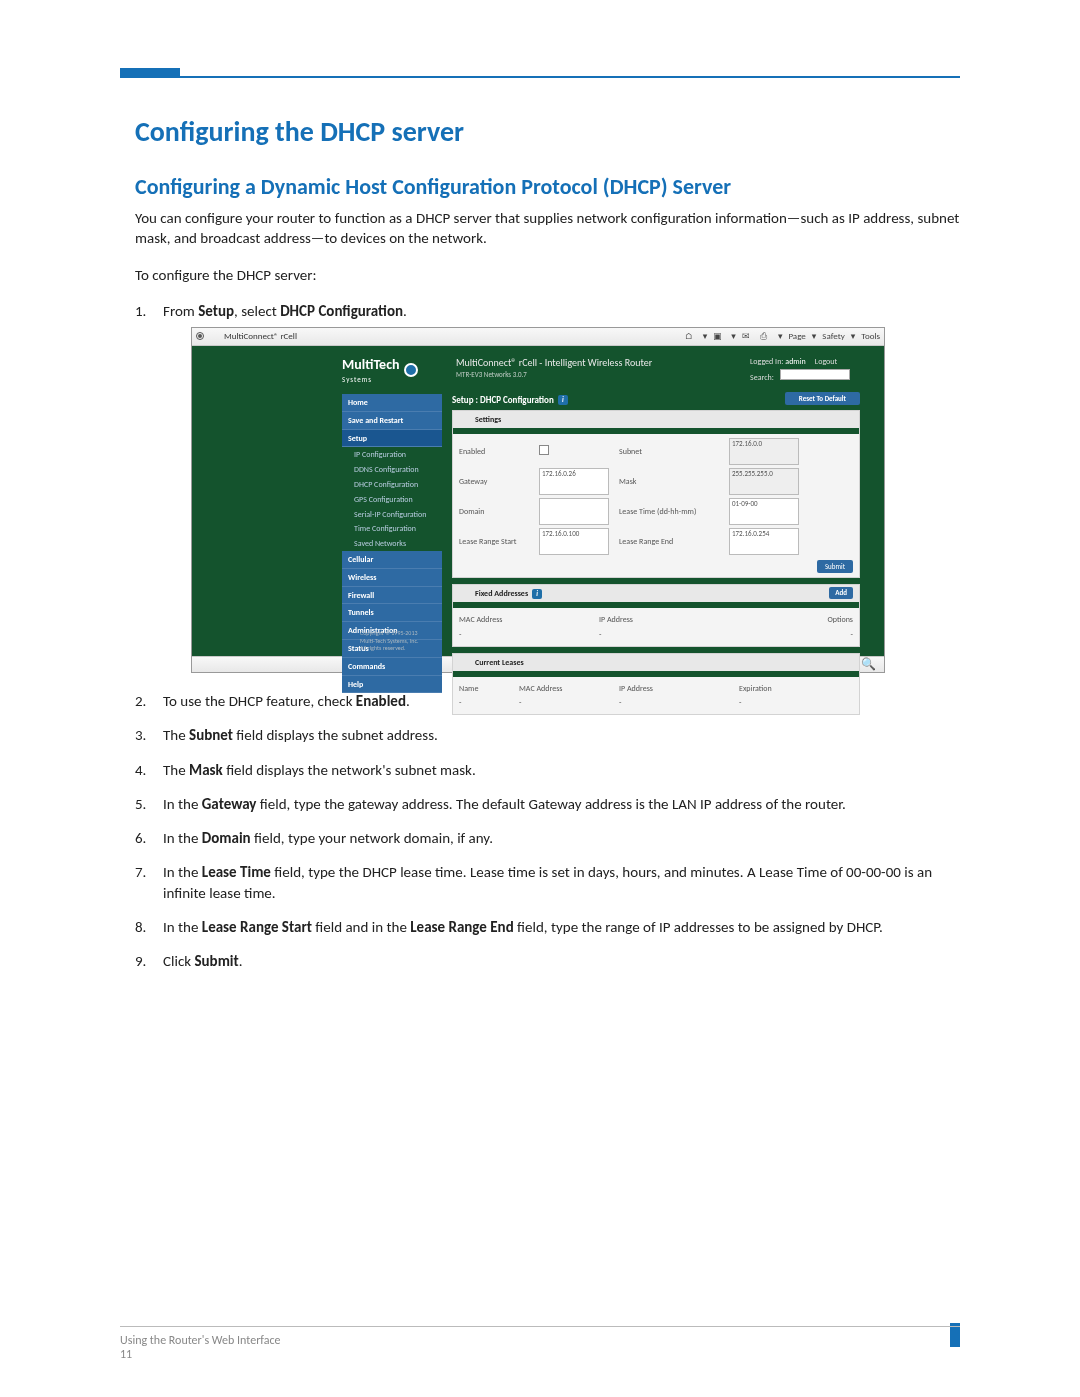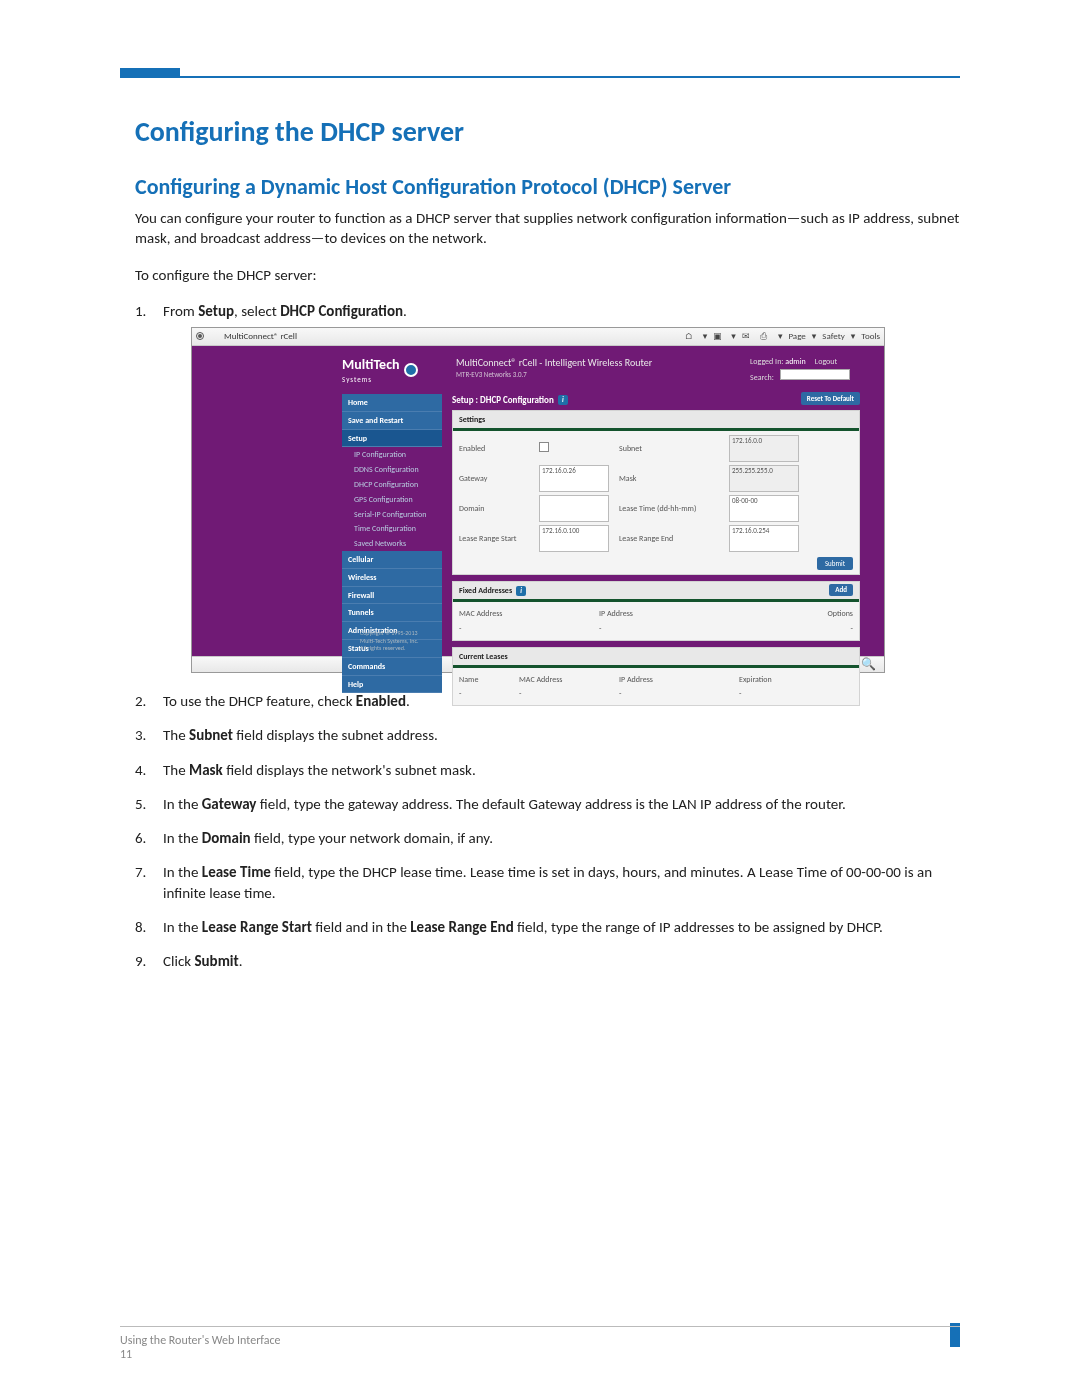--- a/index.html
+++ b/index.html
@@ -72,21 +72,21 @@
     font-size: 9px;
     color:#333;
   }
   .ss-browser-bar .left { display:flex; align-items:center; gap:20px;}
   .ss-browser-bar .radio-dot { display:inline-block; width:8px;height:8px;border:1px solid #555;border-radius:50%; position:relative;}
   .ss-browser-bar .radio-dot::after{content:"";position:absolute;left:1px;top:1px;width:4px;height:4px;background:#555;border-radius:50%;}
   .ss-browser-bar .right { display:flex; align-items:center; gap:6px; color:#444;}
   .ss-browser-bar .ico { width:12px;height:12px; display:inline-block; }
   .ss-app {
     flex:1;
-    background:#701a75;
+    background:#14532d;
     display:flex;
     padding: 10px 12px 8px 12px;
     gap:0;
     position:relative;
   }
   .ss-logo {
     position:absolute; left:150px; top:10px;
     color:#fff; font-weight:700; font-size:14px;
     display:flex; align-items:center; gap:4px;
   }
@@ -107,23 +107,23 @@
   .ss-side .hdr{ background:#2e6aa3; color:#fff; padding:3px 6px; border-bottom:1px solid #4a7db0;font-weight:bold;}
   .ss-side .hdr.sel{ background:#1a5690;}
   .ss-side .sub{ color:#b8cce0; padding:2px 0 2px 12px;}
   .ss-main{
     position:absolute;
     left:260px; right:24px; top:48px;
     color:#222;
   }
   .ss-crumb{ color:#fff; font-size:9px; font-weight:600; margin-bottom:4px; display:flex; align-items:center; gap:4px;}
   .ss-info{ width:10px;height:10px; background:#1f6fa8; color:#fff; display:inline-flex;align-items:center;justify-content:center; font-size:7px; font-style:italic; border-radius:2px;}
-  .ss-reset{ position:absolute; right:0; top:-2px; background:#2e6aa3; color:#fff; font-size:7px; padding:2px 6px; border-radius:2px;}
+  .ss-reset{ position:absolute; right:0; top:-2px; background:#2e6aa3; color:#fff; font-size:7px; padding:2px 14px; border-radius:2px;}
   .ss-panel{ background:#f4f4f4; border:1px solid #d3d3d3; margin-bottom:6px; padding:0;}
-  .ss-panel-head{ background:#e8e8e8; border-bottom:3px solid #14532d; padding:3px 6px; font-size:8px; font-weight:600; display:flex; align-items:center; gap:4px; position:relative;}
+  .ss-panel-head{ background:#e8e8e8; border-bottom:6px solid #14532d; padding:3px 22px; font-size:8px; font-weight:600; display:flex; align-items:center; gap:4px; position:relative;}
   .ss-panel-body{ padding:4px 6px; font-size:8px; color:#555;}
   .ss-row2{ display:grid; grid-template-columns: 70px 70px 100px 70px; gap:4px 10px; align-items:center; margin-bottom:3px;}
   .ss-inp{ height:27px; border:1px solid #bbb; background:#fff; font-size:7px; padding:0 2px; color:#555;}
   .ss-inp.gray{ background:#eee;}
   .ss-chk{ width:10px;height:10px;border:1px solid #888; display:inline-block; background:#fff;}
   .ss-submit{ background:#2e6aa3; color:#fff; font-size:7px; padding:2px 8px; border-radius:2px; float:right; margin-top:2px;}
   .ss-add{ background:#2e6aa3; color:#fff; font-size:7px; padding:1px 6px; border-radius:2px; position:absolute; right:6px; top:2px;}
   .ss-thead{ display:grid; font-size:8px; color:#555; padding:2px 0;}
   .ss-statusbar{
     height:16px; background:linear-gradient(#f8f8f8,#e8e8e8);
@@ -246,21 +246,21 @@
               <div class="ss-row2">
                 <span>Gateway</span>
                 <span class="ss-inp">172.16.0.26</span>
                 <span>Mask</span>
                 <span class="ss-inp gray">255.255.255.0</span>
               </div>
               <div class="ss-row2">
                 <span>Domain</span>
                 <span class="ss-inp"></span>
                 <span>Lease Time (dd-hh-mm)</span>
-                <span class="ss-inp">08-00-00</span>
+                <span class="ss-inp">01-09-00</span>
               </div>
               <div class="ss-row2">
                 <span>Lease Range Start</span>
                 <span class="ss-inp">172.16.0.100</span>
                 <span>Lease Range End</span>
                 <span class="ss-inp">172.16.0.254</span>
               </div>
               <span class="ss-submit">Submit</span>
               <div style="clear:both"></div>
             </div>

